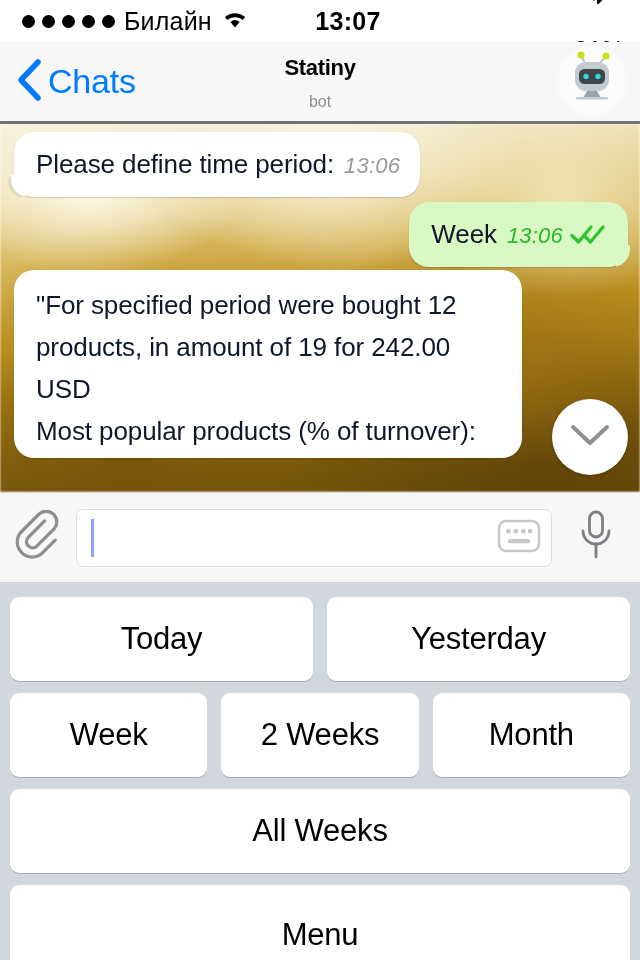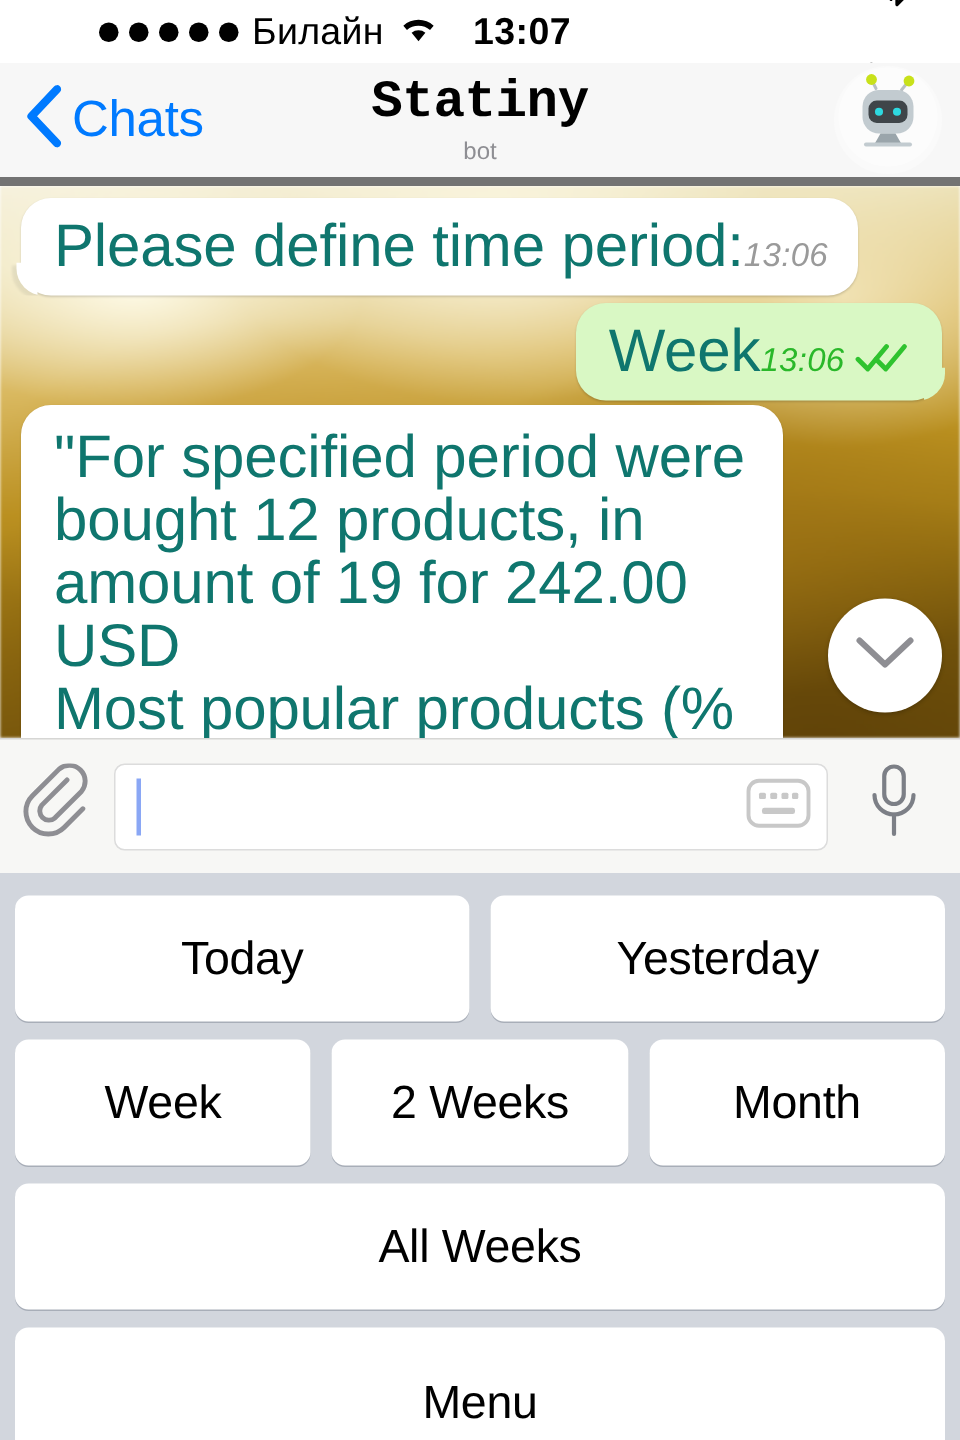--- a/index.html
+++ b/index.html
@@ -8,21 +8,21 @@
     font-family: "Liberation Sans", sans-serif;
     background: #ffffff;
     overflow: hidden;
   }
   #app { position: relative; width: 640px; height: 960px; overflow: hidden; }
 
   
   .statusbar {
     position: absolute; top: 0; left: 0; width: 640px; height: 42px;
     background: #ffffff;
-    display: flex; align-items: center; padding-left: 44px;
+    display: flex; align-items: center;
   }
   .sb-left { display: flex; align-items: center; gap: 9px; margin-left: 22px; }
   .sb-dots { display: flex; gap: 7px; align-items: center; }
   .sb-dot { width: 13px; height: 13px; border-radius: 50%; background: #000; display:block; }
   .sb-carrier { font-size: 25px; color: #000; letter-spacing: .2px; }
   .sb-center {
     position: absolute; left: 0; width: 640px; text-align: center;
     font-size: 25px; font-weight: 700; color: #000; letter-spacing: .3px; margin-left: 28px;
   }
   .sb-right {
@@ -36,32 +36,32 @@
   .batt::after {
     content: ""; position: absolute; right: -6px; top: 7px;
     width: 4px; height: 8px; background: #000; border-radius: 0 2px 2px 0;
   }
   .batt-fill { height: 100%; background: #4cd964; border-radius: 2px; }
 
   
   .navbar {
     position: absolute; top: 42px; left: 0; width: 640px; height: 82px;
     background: #f7f7f7;
-    border-bottom: 6px solid #737373;
+    border-bottom: 3px solid #737373;
   }
   .nav-back {
     position: absolute; left: 16px; top: 50%; transform: translateY(-50%);
     display: flex; align-items: center; gap: 6px; cursor: pointer;
   }
   .nav-back-label { font-size: 34px; color: #007aff; letter-spacing: -.2px; }
   .nav-title-wrap {
     position: absolute; left: 0; width: 640px; top: 6px; text-align: center;
     pointer-events: none;
   }
-  .nav-title { font-size: 35px; font-weight: 700; color: #000; line-height: 40px; letter-spacing: -.3px; font-family: Liberation Mono, monospace;}
+  .nav-title { font-size: 22px; font-weight: 700; color: #000; line-height: 40px; letter-spacing: -.3px;}
   .nav-sub { font-size: 16px; color: #8e8e93; line-height: 28px; }
   .nav-avatar {
     position: absolute; right: 12px; top: 50%; transform: translateY(-50%);
     width: 72px; height: 72px; border-radius: 50%;
     background: #fafafa; overflow: hidden;
     display: flex; align-items: center; justify-content: center;
     cursor: pointer;
   }
 
   
@@ -84,26 +84,26 @@
   }
   .msg-row { position: absolute; display: flex; }
   .bubble {
     position: relative; border-radius: 20px;
     padding: 11px 20px 12px 22px;
     box-shadow: 0 1px 1.5px rgba(0,0,0,.16);
   }
   .bubble.in { background: #ffffff; }
   .bubble.out { background: #d9f8c4; }
   .bubble-text {
-    font-size: 40px; line-height: 42px; color: #0f766e; letter-spacing: -.1px;
+    font-size: 26px; line-height: 42px; color: #0f172a; letter-spacing: -.1px;
     display: inline; white-space: pre-wrap;
   }
   .bubble-time {
     font-size: 22px; font-style: italic; letter-spacing: .2px;
-    white-space: nowrap;
+    margin-left: 10px; white-space: nowrap;
   }
   .bubble.in .bubble-time { color: #9a9a9a; }
   .bubble.out .bubble-time { color: #2ab82a; }
   .ticks { display: inline-block; margin-left: 7px; position: relative; top: 3px; }
 
   
   .tail-in {
     position: absolute; left: -11px; bottom: 0; width: 22px; height: 22px;
     overflow: hidden;
   }

